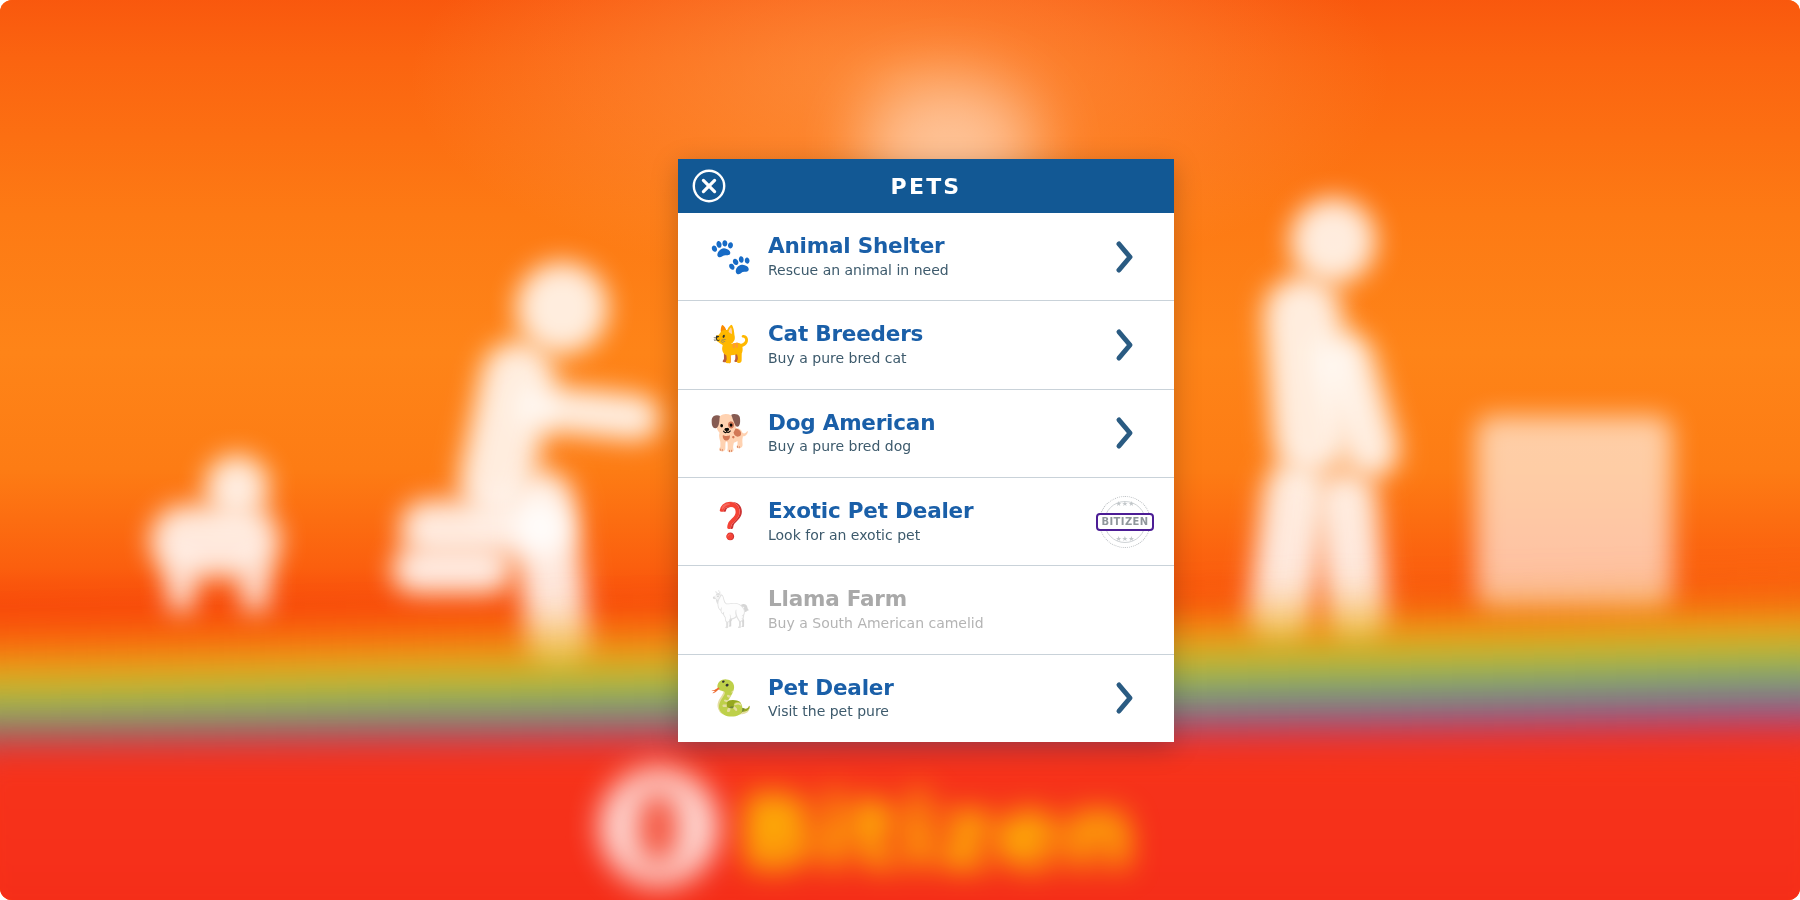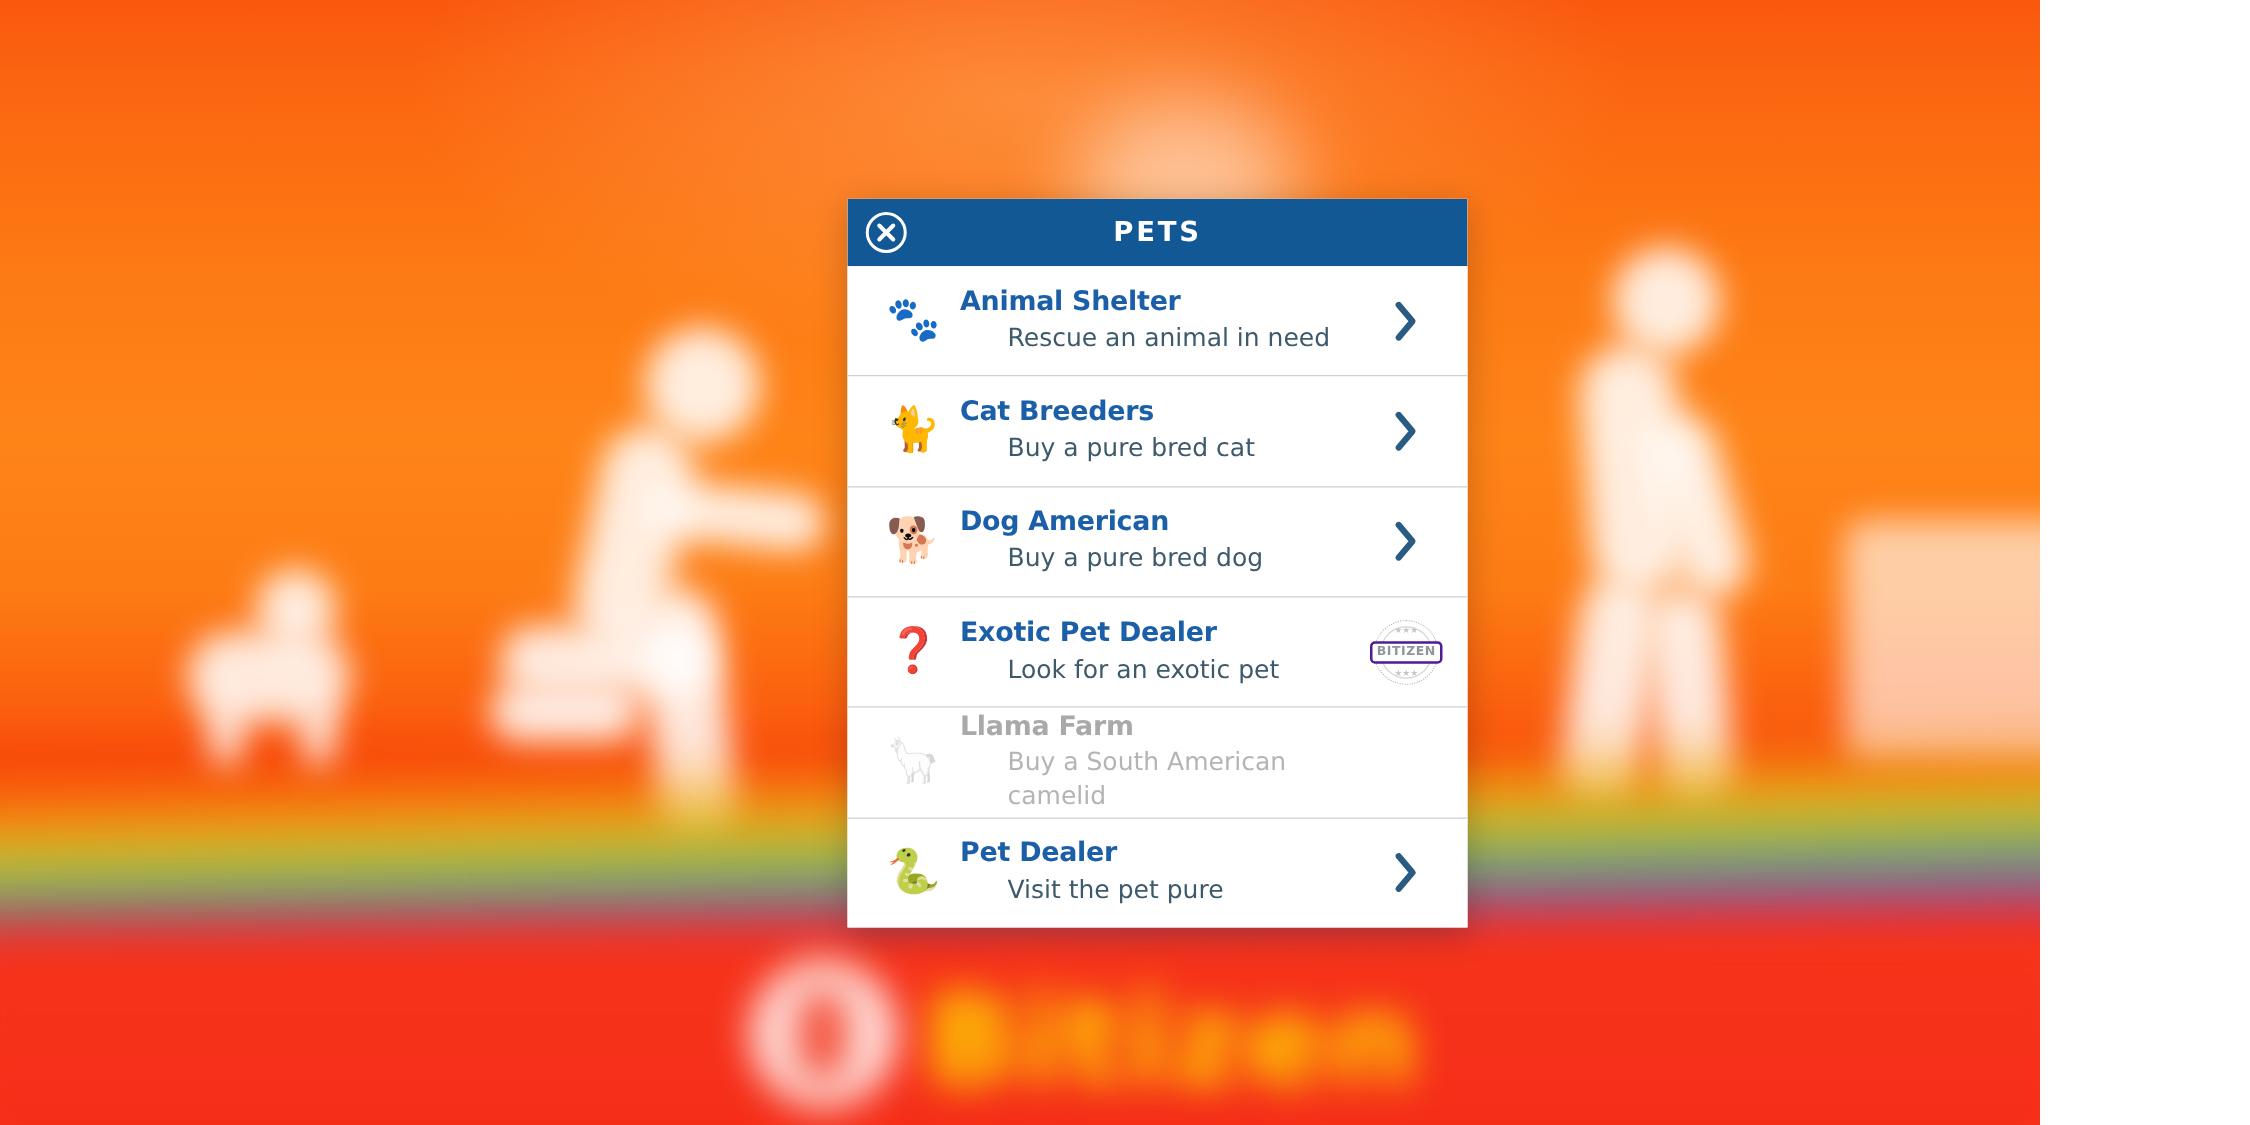--- a/index.html
+++ b/index.html
@@ -6,24 +6,25 @@
     margin: 0;
     padding: 0;
     width: 1800px;
     height: 900px;
     overflow: hidden;
     font-family: "Liberation Sans", sans-serif;
   }
 
   #stage {
     position: relative;
-    width: 1632px;
+    width: 1800px;
     height: 900px;
     overflow: hidden;
     background: #f96a12;
+    border-radius: 12px;
   }
 
   
   .bg-layer {
     position: absolute;
     inset: 0;
     overflow: hidden;
   }
 
   .bg-base {
@@ -230,25 +231,24 @@
     font-weight: bold;
     font-size: 21.5px;
     color: #1a5fa8;
     line-height: 1.15;
     letter-spacing: -0.2px;
   }
   .row.disabled .row-title { color: #a9a9a9; }
 
   .row-sub {
     font-family: "DejaVu Sans", sans-serif;
-    font-size: 20px;
+    font-size: 14px;
     color: #3d5a6c;
     line-height: 1.35;
     margin-top: 2px;
-    margin-left: 38px;
   }
   .row.disabled .row-sub { color: #b4b4b4; }
 
   .row-right {
     flex: 0 0 auto;
     display: flex;
     align-items: center;
     justify-content: center;
     width: 62px;
   }

